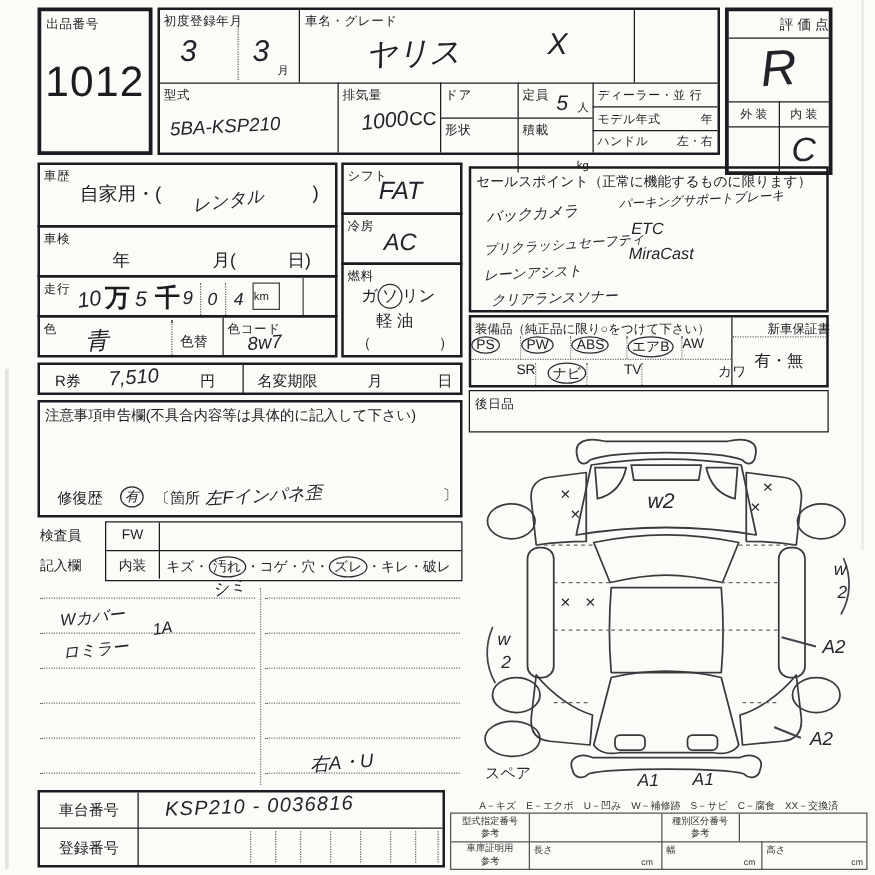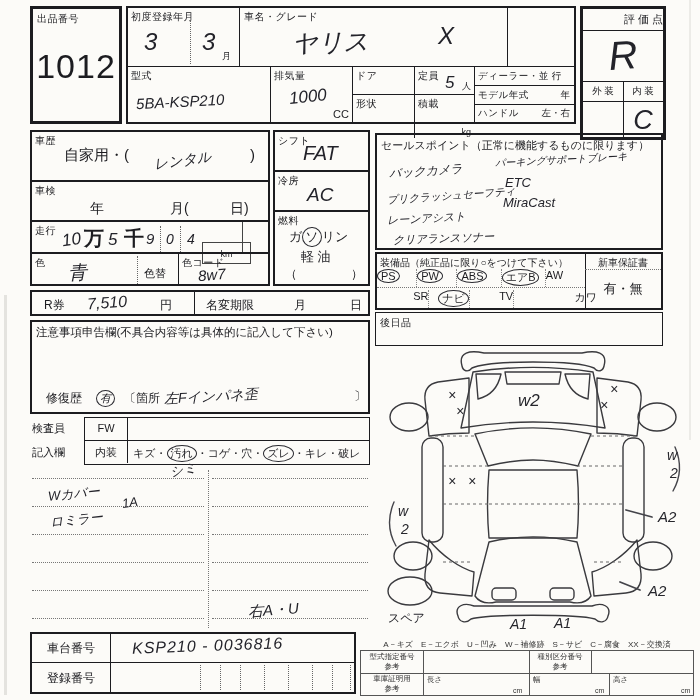--- a/index.html
+++ b/index.html
@@ -46,21 +46,21 @@
     </div>
 
 
     <div class="abs" style="left:0;top:58px;width:142px;height:56px;border-top:1.5px solid #1c1c20">
       <span class="lbl" style="left:3px;top:2px">型式</span>
       <span class="abs hand" style="left:8px;top:26px;font-size:15px;transform:rotate(-3deg)">5BA-KSP210</span>
     </div>
     <div class="abs" style="left:142px;top:58px;width:82px;height:56px;border-top:1.5px solid #1c1c20;border-left:1.5px solid #1c1c20">
       <span class="lbl" style="left:3px;top:2px">排気量</span>
       <span class="abs hand" style="left:18px;top:20px;font-size:17px;transform:rotate(-6deg)">1000</span>
-      <span class="abs" style="right:3px;bottom:2px;font-size:11px">CC</span>
+      <span class="abs" style="right:3px;bottom:18px;font-size:15px">CC</span>
     </div>
     <div class="abs" style="left:224px;top:58px;width:62px;height:28px;border-top:1.5px solid #1c1c20;border-left:1.5px solid #1c1c20">
       <span class="lbl" style="left:3px;top:2px">ドア</span>
     </div>
     <div class="abs" style="left:224px;top:86px;width:62px;height:28px;border-top:1.5px solid #1c1c20;border-left:1.5px solid #1c1c20">
       <span class="lbl" style="left:3px;top:2px">形状</span>
     </div>
     <div class="abs" style="left:286px;top:58px;width:60px;height:28px;border-top:1.5px solid #1c1c20;border-left:1.5px solid #1c1c20">
       <span class="lbl" style="left:3px;top:2px">定員</span>
       <span class="abs hand" style="left:30px;top:6px;font-size:17px">5</span>
@@ -111,21 +111,21 @@
     <span class="lbl" style="left:3px;top:2px">走行</span>
     <span class="abs hand" style="left:30px;top:8px;font-size:17px;transform:rotate(-8deg)">10</span>
     <span class="abs" style="left:52px;top:3px;font-size:20px;font-weight:bold">万</span>
     <span class="abs hand" style="left:76px;top:8px;font-size:17px">5</span>
     <span class="abs" style="left:92px;top:3px;font-size:20px;font-weight:bold">千</span>
     <span class="abs hand" style="left:114px;top:8px;font-size:15px">9</span>
     <div class="abs" style="left:128px;top:4px;height:26px;border-left:1.5px dotted #666"></div>
     <span class="abs hand" style="left:134px;top:9px;font-size:14px">0</span>
     <div class="abs" style="left:148px;top:4px;height:26px;border-left:1.5px dotted #666"></div>
     <span class="abs hand" style="left:155px;top:9px;font-size:14px">4</span>
-    <div class="abs" style="left:170px;top:20px;width:49px;height:22px;border:1.2px solid #444;text-align:center">
+    <div class="abs" style="left:170px;top:4px;width:22px;height:22px;border:1.2px solid #444;">
       <span style="font-size:9px;line-height:20px">km</span>
     </div>
     <div class="abs" style="left:210px;top:0;height:30px;border-left:1.2px solid #444"></div>
   </div>
   <div class="box" style="left:30px;top:252px;width:240px;height:34px">
     <span class="lbl" style="left:3px;top:2px">色</span>
     <span class="abs hand" style="left:36px;top:6px;font-size:19px;transform:rotate(-3deg)">青</span>
     <div class="abs" style="left:105px;top:2px;height:28px;border-left:1.5px dotted #666"></div>
     <span class="abs" style="left:112px;top:12px;font-size:11px">色替</span>
     <div class="abs" style="left:146px;top:0;height:31px;border-left:1.5px solid #1c1c20"></div>
@@ -225,21 +225,21 @@
     <span class="abs hand" style="left:10px;top:76px;font-size:11px;transform:rotate(-3deg)">レーンアシスト</span>
     <span class="abs hand" style="left:16px;top:96px;font-size:11px;transform:rotate(-2deg)">クリアランスソナー</span>
     <span class="abs hand" style="left:118px;top:18px;font-size:10px;transform:rotate(-3deg)">パーキングサポートブレーキ</span>
     <span class="abs hand" style="left:128px;top:40px;font-size:13px">ETC</span>
     <span class="abs hand" style="left:126px;top:60px;font-size:13px">MiraCast</span>
   </div>
 
   <div class="box" style="left:375px;top:252px;width:288px;height:58px">
     <div class="abs" style="left:3px;top:2px;font-size:10px;white-space:nowrap">装備品（純正品に限り○をつけて下さい）</div>
     <div class="abs" style="left:208px;top:0;height:54px;border-left:1.5px solid #1c1c20"></div>
-    <div class="abs" style="left:208px;width:76px;top:2px;text-align:center;font-size:10px">新車保証書</div>
+    <div class="abs" style="left:224px;width:76px;top:2px;text-align:center;font-size:10px">新車保証書</div>
     <div class="abs" style="left:208px;width:76px;top:15px;border-top:1px dotted #777"></div>
     <div class="abs" style="left:208px;width:76px;top:26px;text-align:center;font-size:13px">有・無</div>
     <div class="abs" style="left:0;width:208px;top:33px;border-top:1px dotted #777"></div>
     <div class="abs" style="left:0;top:15px;width:208px;height:18px;display:flex;text-align:left;font-size:11px">
       <span style="flex:1"><span class="circ">PS</span></span>
       <span style="flex:1;border-left:1px dotted #888"><span class="circ">PW</span></span>
       <span style="flex:1.1;border-left:1px dotted #888"><span class="circ">ABS</span></span>
       <span style="flex:1.1;border-left:1px dotted #888"><span class="circ">エアB</span></span>
       <span style="flex:1;border-left:1px dotted #888"><span>AW</span></span>
     </div>

